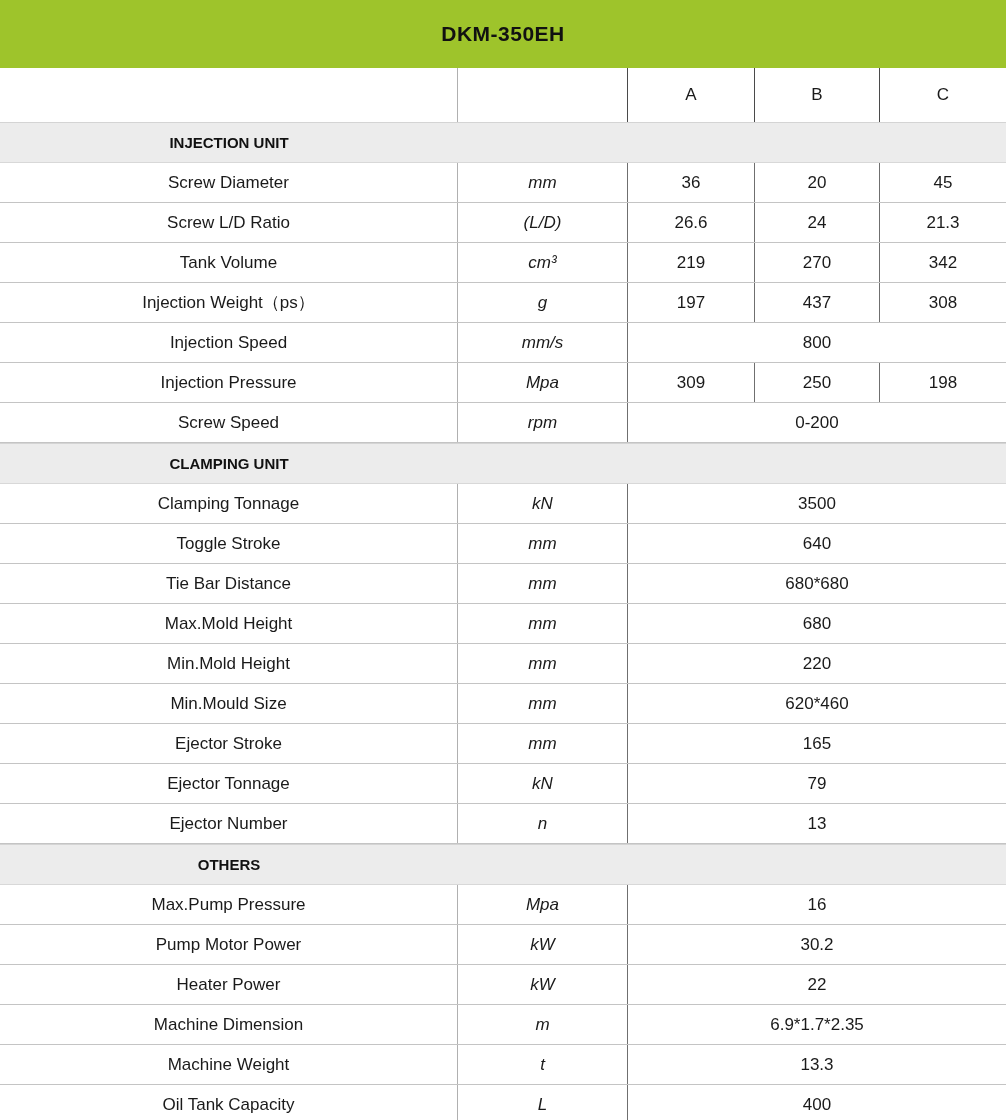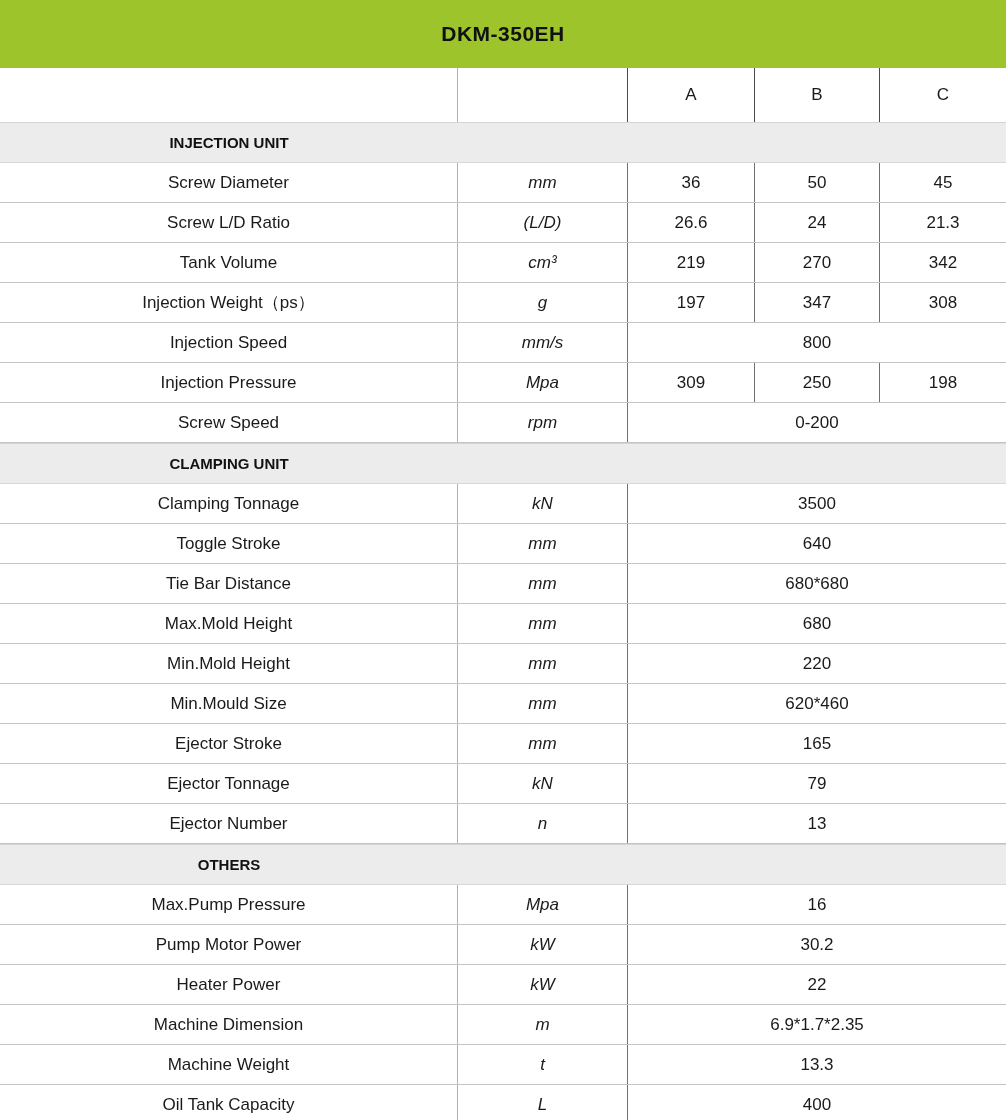--- a/index.html
+++ b/index.html
@@ -85,42 +85,42 @@
   </div>
 
   <div id="table-body">
       <div class="section-bar">
         <div class="section-label">INJECTION UNIT</div>
       </div>
       <div class="spec-row">
         <div class="cell c-param">Screw Diameter</div>
         <div class="cell c-unit">mm</div>
         <div class="cell c-a">36</div>
-        <div class="cell c-b">50</div>
+        <div class="cell c-b">20</div>
         <div class="cell c-c">45</div>
       </div>
       <div class="spec-row">
         <div class="cell c-param">Screw L/D Ratio</div>
         <div class="cell c-unit">(L/D)</div>
         <div class="cell c-a">26.6</div>
         <div class="cell c-b">24</div>
         <div class="cell c-c">21.3</div>
       </div>
       <div class="spec-row">
         <div class="cell c-param">Tank Volume</div>
         <div class="cell c-unit">cm³</div>
         <div class="cell c-a">219</div>
         <div class="cell c-b">270</div>
         <div class="cell c-c">342</div>
       </div>
       <div class="spec-row">
         <div class="cell c-param">Injection Weight（ps）</div>
         <div class="cell c-unit">g</div>
         <div class="cell c-a">197</div>
-        <div class="cell c-b">347</div>
+        <div class="cell c-b">437</div>
         <div class="cell c-c">308</div>
       </div>
       <div class="spec-row">
         <div class="cell c-param">Injection Speed</div>
         <div class="cell c-unit">mm/s</div>
         <div class="cell c-span">800</div>
       </div>
       <div class="spec-row">
         <div class="cell c-param">Injection Pressure</div>
         <div class="cell c-unit">Mpa</div>

